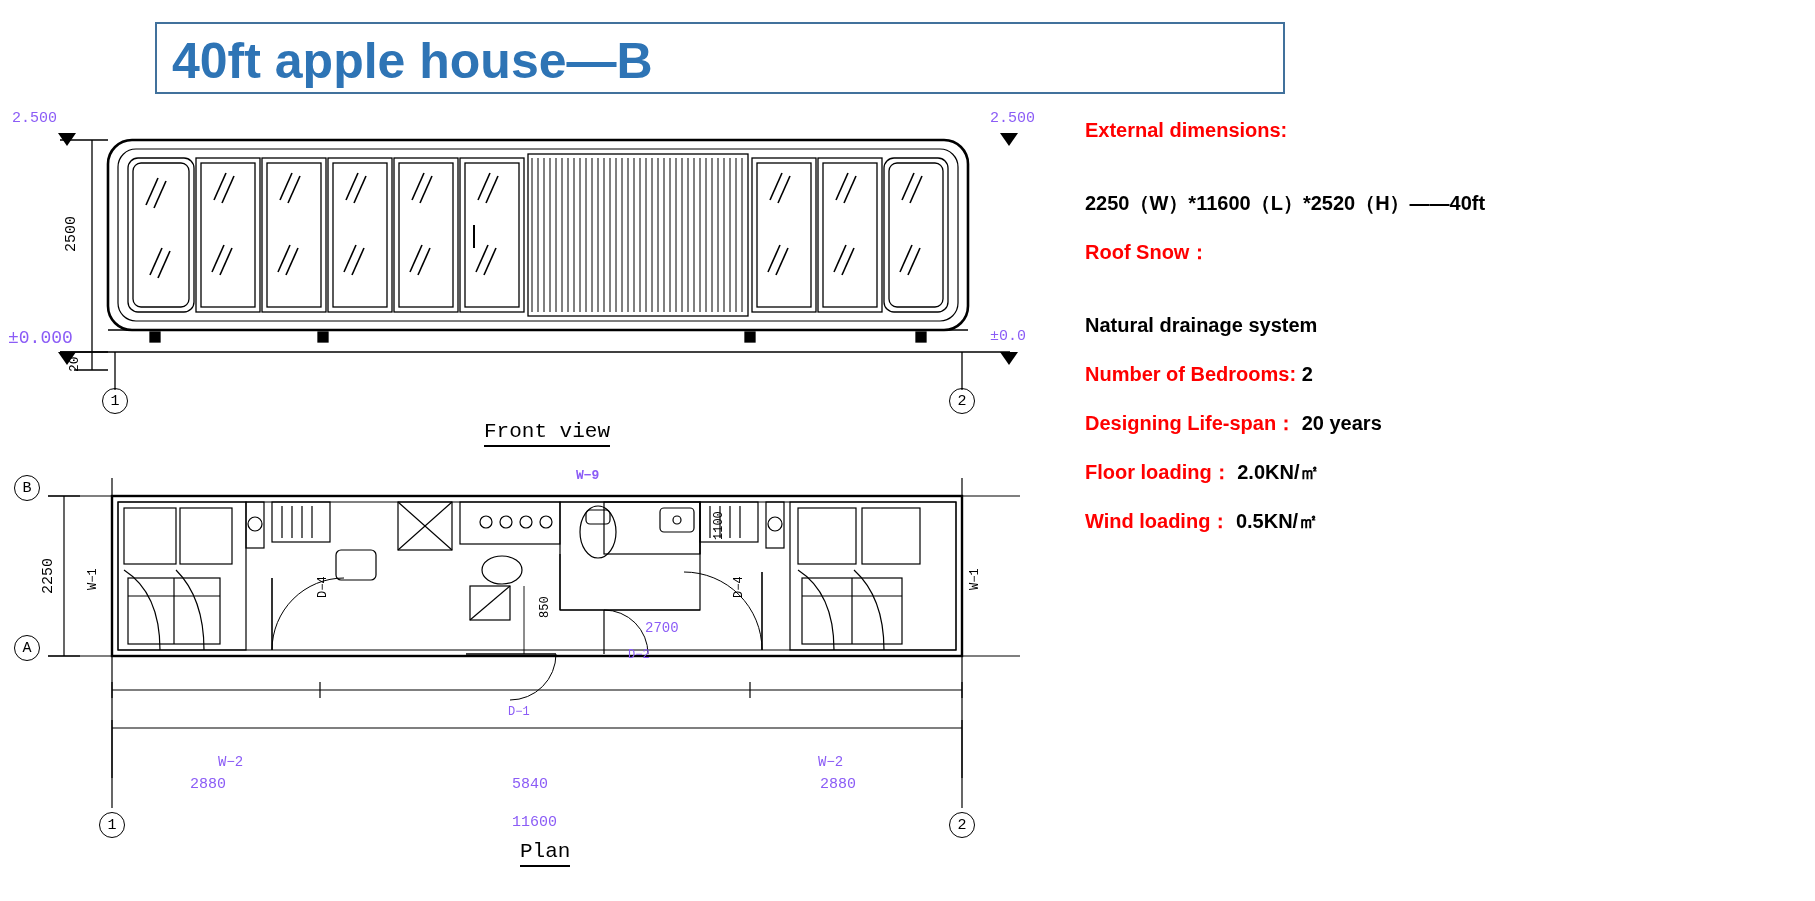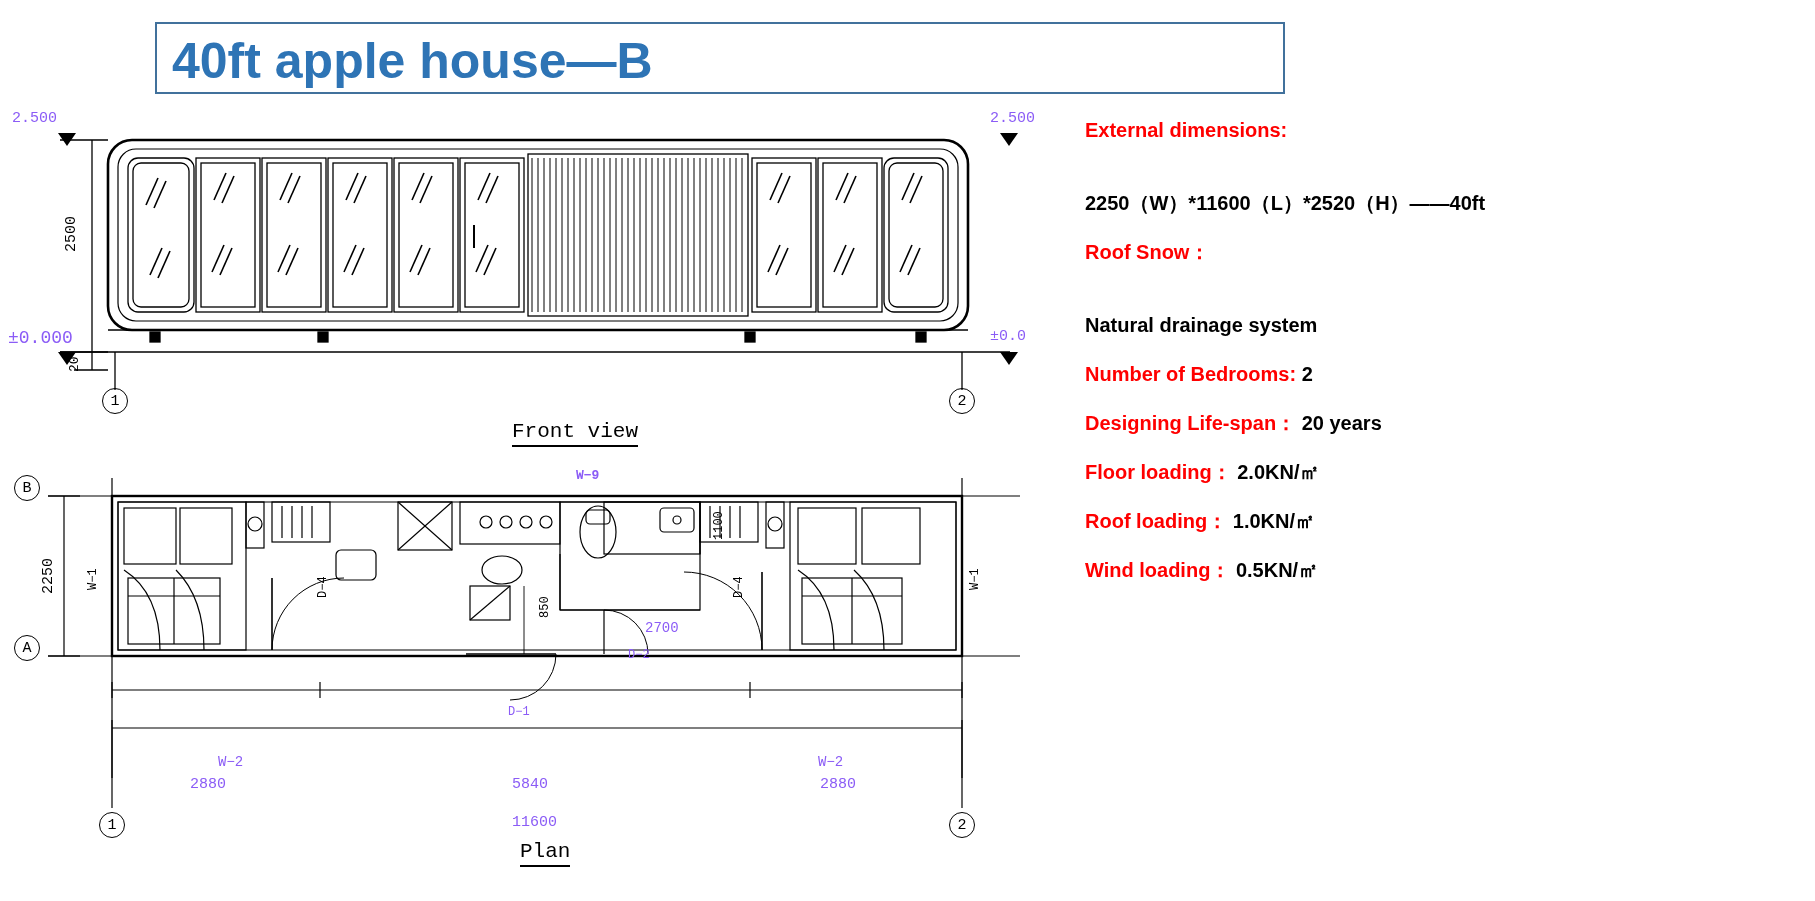--- a/index.html
+++ b/index.html
@@ -247,21 +247,21 @@
   </svg>
 
   <div class="cad-label" style="left:12px; top:10px; font-size:15px;">2.500</div>
   <div class="cad-label" style="left:990px; top:10px; font-size:15px;">2.500</div>
   <div class="cad-label" style="left:8px; top:228px; font-size:18px;">±0.000</div>
   <div class="cad-label" style="left:990px; top:228px; font-size:15px;">±0.0</div>
 
   <div class="circ" style="left:102px; top:288px;">1</div>
   <div class="circ" style="left:949px; top:288px;">2</div>
 
-  <div class="view-caption" style="left:512px; top:320px;">Front view</div>
+  <div class="view-caption" style="left:484px; top:320px;">Front view</div>
 
   <svg width="1080" height="420" style="position:absolute;left:0;top:378px;">
     <g fill="none" stroke="#000" stroke-width="1.2">
 
       <line x1="48" y1="18" x2="1020" y2="18"></line>
       <line x1="48" y1="178" x2="1020" y2="178"></line>
       <line x1="112" y1="0" x2="112" y2="300"></line>
       <line x1="962" y1="0" x2="962" y2="300"></line>
 
       <rect x="112" y="18" width="850" height="160" stroke-width="2.4"></rect>
@@ -402,24 +402,20 @@
   <div class="spec-row">
     <span class="spec-label">Designing Life-span：</span>
     <span class="spec-value">20 years</span>
   </div>
 
   <div class="spec-row">
     <span class="spec-label">Floor loading：</span>
     <span class="spec-value">2.0KN/㎡</span>
   </div>
 
-  <div class="spec-row">
-    <span class="spec-label">Roof loading：</span>
-    <span class="spec-value">1.0KN/㎡</span>
-  </div>
 
   <div class="spec-row">
     <span class="spec-label">Wind loading：</span>
     <span class="spec-value">0.5KN/㎡</span>
   </div>
 
 
 </div>
 
 </body></html>

